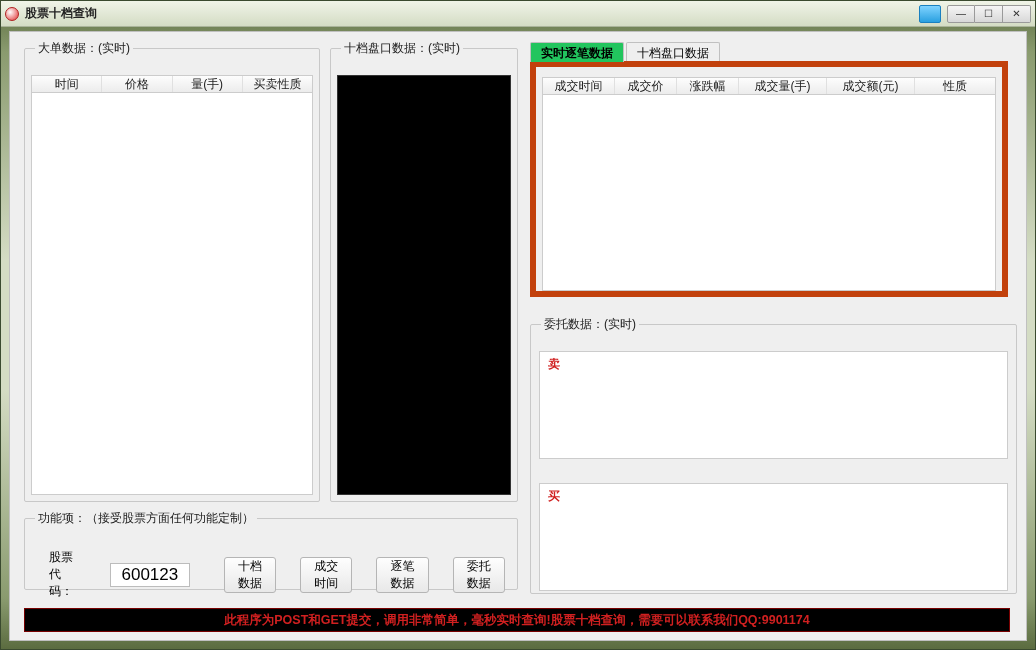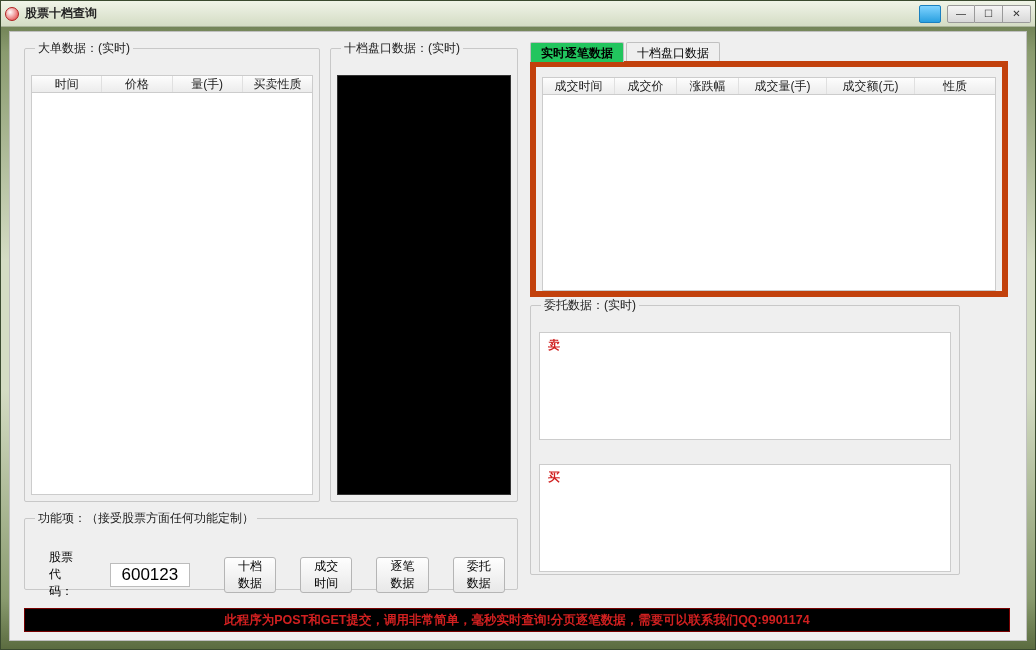--- a/index.html
+++ b/index.html
@@ -68,21 +68,21 @@
 }
 fieldset.grp > legend {
   font-size: 12px;
   color: #222;
   padding: 0 3px;
   margin-left: 4px;
 }
 .grp-big { top: 8px; left: 14px; width: 296px; height: 462px; }
 .grp-ten { top: 8px; left: 320px; width: 188px; height: 462px; }
 .grp-func { top: 478px; left: 14px; width: 494px; height: 80px; }
-.grp-delegate { top: 265px; left: 520px; width: 430px; height: 278px; }
+.grp-delegate { top: 284px; left: 520px; width: 487px; height: 278px; }
 .list-header {
   display: flex;
   height: 18px;
   background: linear-gradient(to bottom,#fdfdfd,#ececec);
   border: 1px solid #ccc;
   font-size: 12px;
 }
 .list-header .col {
   text-align: center;
   border-right: 1px solid #e0e0e0;
@@ -222,16 +222,16 @@
     <fieldset class="grp grp-delegate">
       <legend>委托数据：(实时)</legend>
       <div class="delegate-sell">
         <div class="delegate-title">卖</div>
       </div>
       <div class="delegate-buy">
         <div class="delegate-title">买</div>
       </div>
     </fieldset>
 
-    <div class="banner">此程序为POST和GET提交，调用非常简单，毫秒实时查询!分页逐笔数据，需要可以联系我们QQ:9901174</div>
+    <div class="banner">此程序为POST和GET提交，调用非常简单，毫秒实时查询!股票十档查询，需要可以联系我们QQ:9901174</div>
 
   </div>
 </div>
 
 </body></html>

